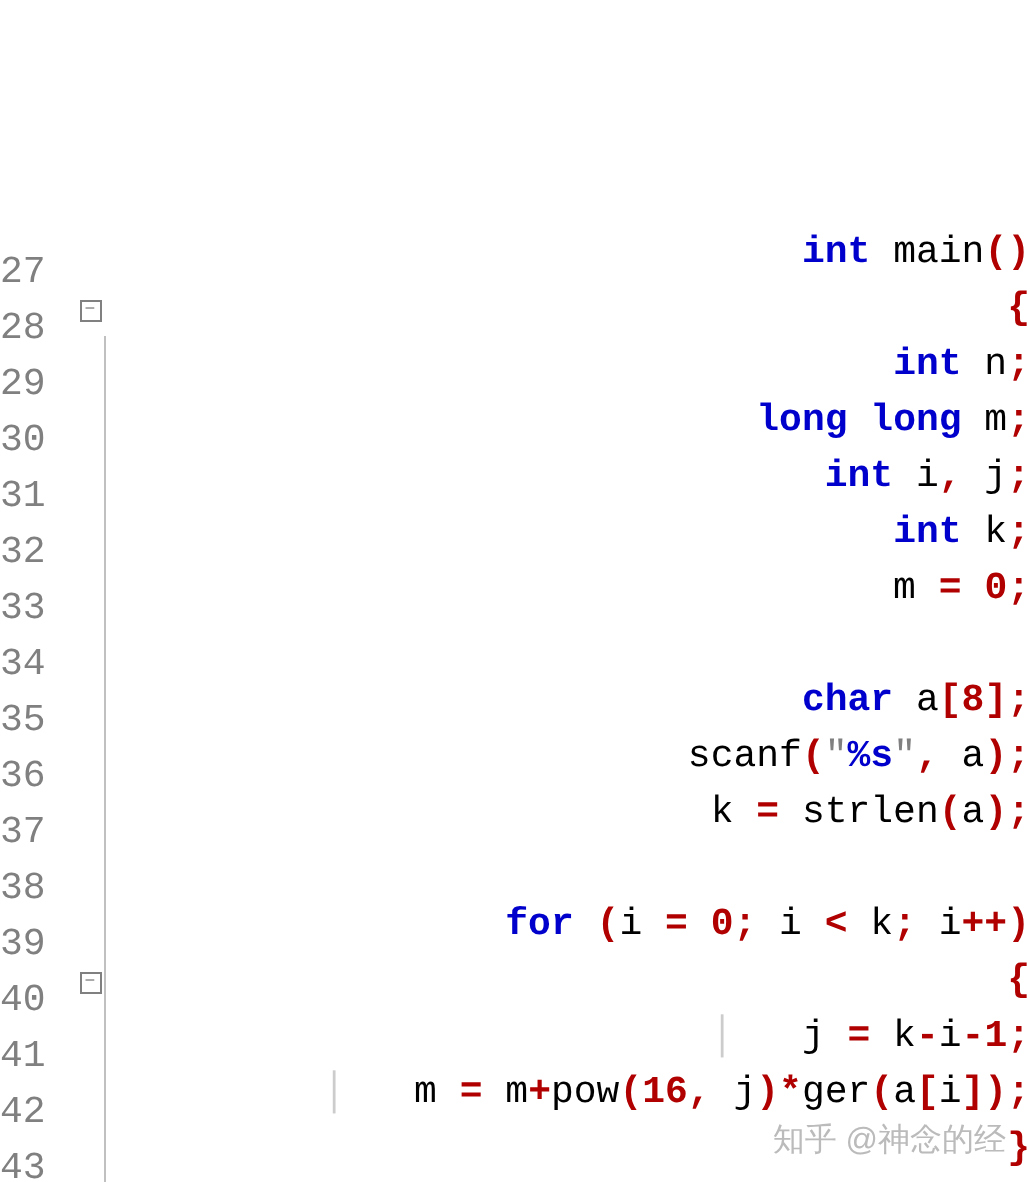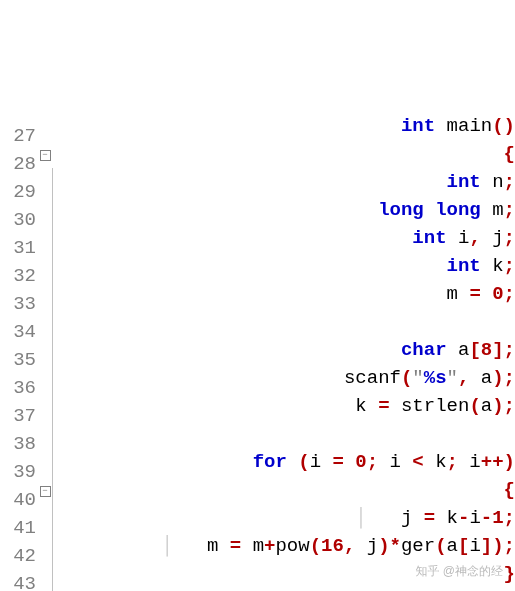--- a/index.html
+++ b/index.html
@@ -17,21 +17,21 @@
     display: flex;
     flex-direction: column;
   }
   .line {
     display: flex;
     height: 28px;
     align-items: center;
   }
   .gutter {
     width: 36px;
-    text-align: right;
+    text-align: left;
     color: #808080;
     padding-right: 2px;
     user-select: none;
     margin-top: 20px;
   }
   .fold {
     width: 14px;
     color: #808080;
     font-size: 12px;
     text-align: center;
@@ -68,21 +68,21 @@
   .str { color: #808080; }
   .fmt { color: #0000cc; font-weight: bold; }
   .id { color: #000; }
   .inner-guide {
     color: #ccc;
   }
   .watermark {
     position: absolute;
     right: 12px;
     bottom: 6px;
-    font-size: 12px;
+    font-size: 16px;
     color: #bbb;
     font-family: sans-serif;
   }
 </style>
 </head>
 <body>
 
 
 
 <div class="editor" id="editor"><div class="line"><div class="gutter">27</div><div class="fold"></div><div class="margin-guide off"></div><div class="code"><span class="kw">int</span><span class="id"> main</span><span class="punct">()</span></div></div><div class="line"><div class="gutter">28</div><div class="fold"><span class="fold-box">−</span></div><div class="margin-guide off"></div><div class="code"><span class="punct">{</span></div></div><div class="line"><div class="gutter">29</div><div class="fold"></div><div class="margin-guide"></div><div class="code"><span class="id">    </span><span class="kw">int</span><span class="id"> n</span><span class="punct">;</span></div></div><div class="line"><div class="gutter">30</div><div class="fold"></div><div class="margin-guide"></div><div class="code"><span class="id">    </span><span class="kw">long long</span><span class="id"> m</span><span class="punct">;</span></div></div><div class="line"><div class="gutter">31</div><div class="fold"></div><div class="margin-guide"></div><div class="code"><span class="id">    </span><span class="kw">int</span><span class="id"> i</span><span class="punct">,</span><span class="id"> j</span><span class="punct">;</span></div></div><div class="line"><div class="gutter">32</div><div class="fold"></div><div class="margin-guide"></div><div class="code"><span class="id">    </span><span class="kw">int</span><span class="id"> k</span><span class="punct">;</span></div></div><div class="line"><div class="gutter">33</div><div class="fold"></div><div class="margin-guide"></div><div class="code"><span class="id">    m </span><span class="op">=</span><span class="id"> </span><span class="num">0</span><span class="punct">;</span></div></div><div class="line"><div class="gutter">34</div><div class="fold"></div><div class="margin-guide"></div><div class="code"></div></div><div class="line"><div class="gutter">35</div><div class="fold"></div><div class="margin-guide"></div><div class="code"><span class="id">    </span><span class="kw">char</span><span class="id"> a</span><span class="punct">[</span><span class="num">8</span><span class="punct">];</span></div></div><div class="line"><div class="gutter">36</div><div class="fold"></div><div class="margin-guide"></div><div class="code"><span class="id">    scanf</span><span class="punct">(</span><span class="str">"</span><span class="fmt">%s</span><span class="str">"</span><span class="punct">,</span><span class="id"> a</span><span class="punct">);</span></div></div><div class="line"><div class="gutter">37</div><div class="fold"></div><div class="margin-guide"></div><div class="code"><span class="id">    k </span><span class="op">=</span><span class="id"> strlen</span><span class="punct">(</span><span class="id">a</span><span class="punct">);</span></div></div><div class="line"><div class="gutter">38</div><div class="fold"></div><div class="margin-guide"></div><div class="code"></div></div><div class="line"><div class="gutter">39</div><div class="fold"></div><div class="margin-guide"></div><div class="code"><span class="id">    </span><span class="kw">for</span><span class="id"> </span><span class="punct">(</span><span class="id">i </span><span class="op">=</span><span class="id"> </span><span class="num">0</span><span class="punct">;</span><span class="id"> i </span><span class="op">&lt;</span><span class="id"> k</span><span class="punct">;</span><span class="id"> i</span><span class="op">++</span><span class="punct">)</span></div></div><div class="line"><div class="gutter">40</div><div class="fold"><span class="fold-box">−</span></div><div class="margin-guide"></div><div class="code"><span class="id">    </span><span class="punct">{</span></div></div><div class="line"><div class="gutter">41</div><div class="fold"></div><div class="margin-guide"></div><div class="code"><span class="id">    </span><span class="inner-guide">│</span><span class="id">   j </span><span class="op">=</span><span class="id"> k</span><span class="op">-</span><span class="id">i</span><span class="op">-</span><span class="num">1</span><span class="punct">;</span></div></div><div class="line"><div class="gutter">42</div><div class="fold"></div><div class="margin-guide"></div><div class="code"><span class="id">    </span><span class="inner-guide">│</span><span class="id">   m </span><span class="op">=</span><span class="id"> m</span><span class="op">+</span><span class="id">pow</span><span class="punct">(</span><span class="num">16</span><span class="punct">,</span><span class="id"> j</span><span class="punct">)</span><span class="op">*</span><span class="id">ger</span><span class="punct">(</span><span class="id">a</span><span class="punct">[</span><span class="id">i</span><span class="punct">]);</span></div></div><div class="line"><div class="gutter">43</div><div class="fold"></div><div class="margin-guide"></div><div class="code"><span class="id">    </span><span class="punct">}</span></div></div><div class="line"><div class="gutter">44</div><div class="fold"></div><div class="margin-guide"></div><div class="code"></div></div></div>

